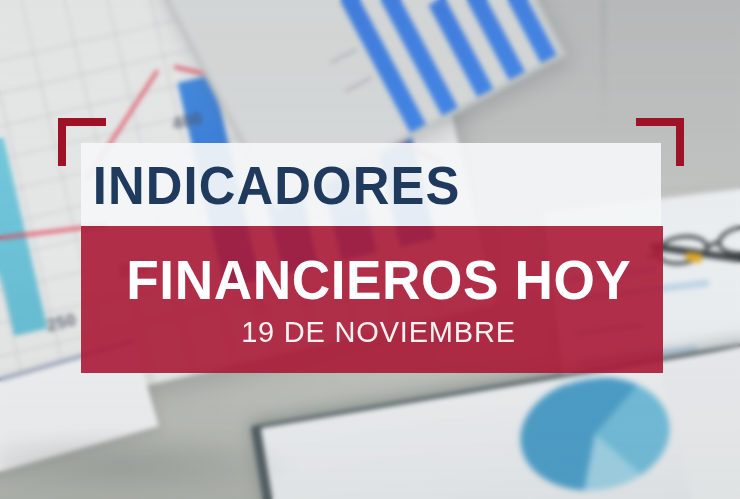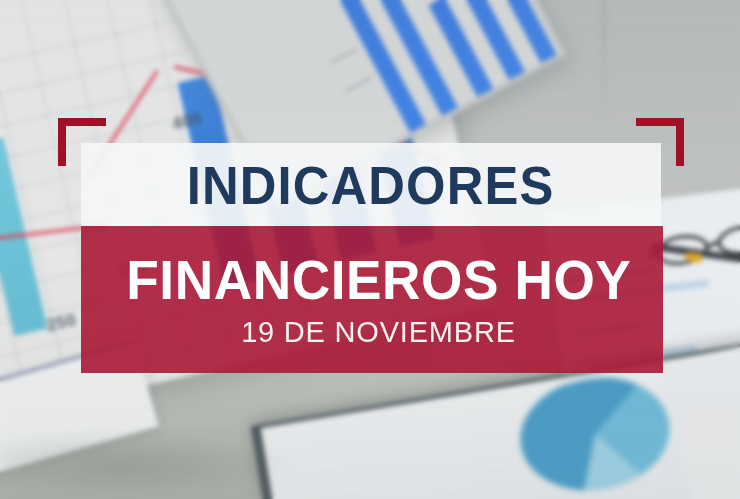--- a/index.html
+++ b/index.html
@@ -195,21 +195,21 @@
   .bracket-tr { left:636px; top:118px; width:48px; height:48px; }
   .bracket-tr .h { right:0; top:0; width:48px; height:8px; }
   .bracket-tr .v { right:0; top:0; width:8px; height:48px; }
 
   
   .banner-white {
     position:absolute;
     left:81px; top:143px;
     width:580px; height:83px;
     background:rgba(244,246,248,.93);
-    display:flex; align-items:center; justify-content:center;
+    display:flex; align-items:center; 
   }
   .banner-white .title {
     color:#1f3a5c;
     font-family:"Liberation Sans",sans-serif;
     font-weight:700;
     font-size:54px;
     letter-spacing:1.2px;
     line-height:1;
     transform:scaleX(.94);
     white-space:nowrap;

